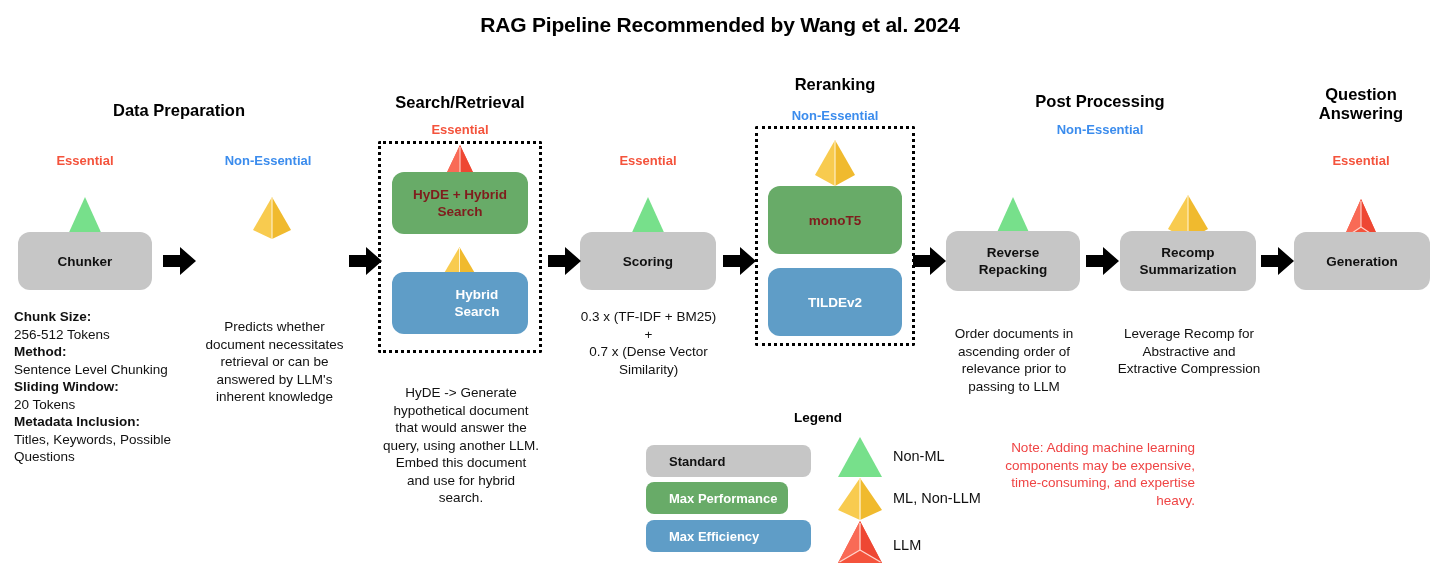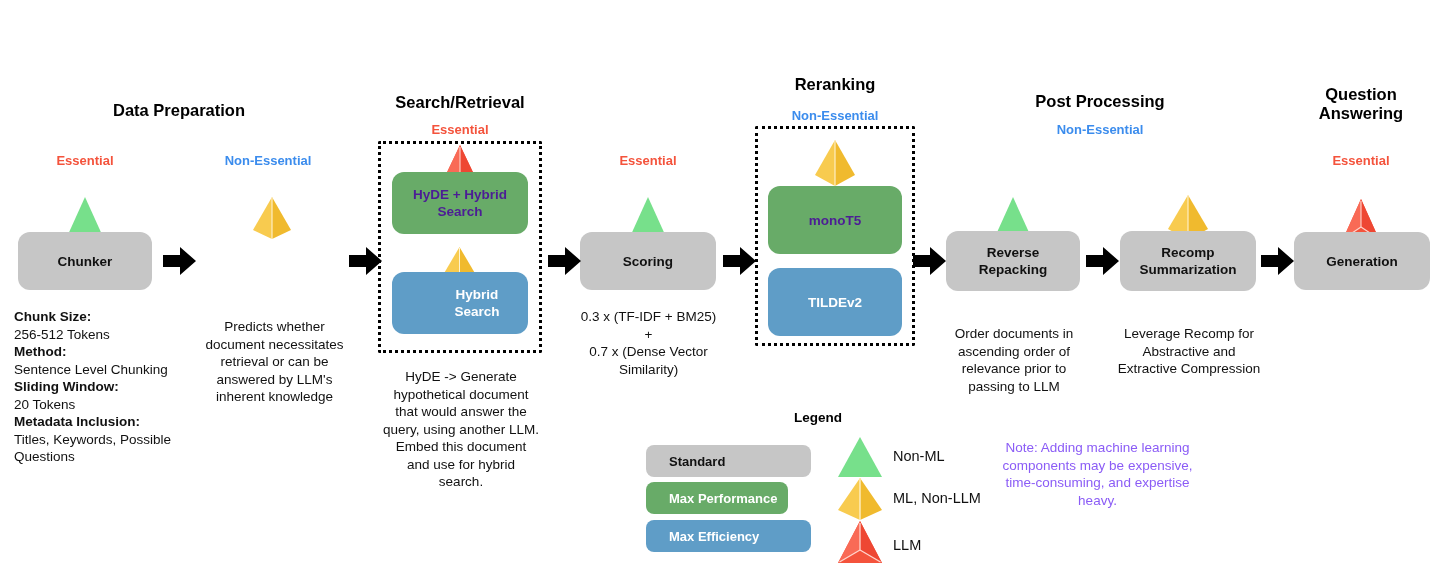--- a/index.html
+++ b/index.html
@@ -58,21 +58,21 @@
     align-items: center;
     justify-content: center;
     text-align: center;
     font-size: 13.5px;
     font-weight: bold;
     line-height: 17px;
     box-sizing: border-box;
     padding: 4px 6px;
   }
   .node.standard { background: #c6c6c6; color: #111111; }
-  .node.maxperf  { background: #68ab68; color: #4c1d95; }
+  .node.maxperf  { background: #68ab68; color: #7f1d1d; }
   .node.maxeff   { background: #5f9dc7; color: #ffffff; }
 
   
   .dotgroup {
     border: 3px dotted #000000;
     border-radius: 2px;
     box-sizing: border-box;
     background: transparent;
   }
 
@@ -115,29 +115,30 @@
     padding-left: 23px;
   }
   .legend-text {
     font-size: 14.5px;
     line-height: 18px;
     color: #111111;
   }
   .note {
     font-size: 13.5px;
     line-height: 17.5px;
-    color: #8b5cf6;
-    text-align: center;
+    color: #ef4444;
+    text-align: right;
   }
 </style>
 </head>
 <body>
 
 <div class="canvas">
 
+  <div class="abs title">RAG Pipeline Recommended by Wang et al. 2024</div>
 
   <div class="abs stage-title" style="left:79px; top:101px; width:200px;">Data Preparation</div>
 
   <div class="abs stage-title" style="left:360px; top:93px; width:200px;">Search/Retrieval</div>
 
   <div class="abs stage-title" style="left:735px; top:75px; width:200px;">Reranking</div>
 
   <div class="abs stage-title" style="left:1000px; top:92px; width:200px;">Post Processing</div>
 
   <div class="abs stage-title" style="left:1261px; top:85px; width:200px;">
@@ -323,21 +324,21 @@
     <div><b>Method:</b></div>
     <div>Sentence Level Chunking</div>
     <div><b>Sliding Window:</b></div>
     <div>20 Tokens</div>
     <div><b>Metadata Inclusion:</b></div>
     <div>Titles, Keywords, Possible Questions</div>
   </div>
 
   <div class="abs caption" style="left:197px; top:318px; width:155px;">Predicts whether document necessitates retrieval or can be answered by LLM's inherent knowledge</div>
 
-  <div class="abs caption" style="left:383px; top:368px; width:156px;">HyDE -&gt; Generate hypothetical document that would answer the query, using another LLM. Embed this document and use for hybrid search.</div>
+  <div class="abs caption" style="left:383px; top:384px; width:156px;">HyDE -&gt; Generate hypothetical document that would answer the query, using another LLM. Embed this document and use for hybrid search.</div>
 
   <div class="abs caption" style="left:566px; top:308px; width:165px;">
     <div>0.3 x (TF-IDF + BM25)</div>
     <div>+</div>
     <div>0.7 x (Dense Vector</div>
     <div>Similarity)</div>
   </div>
 
   <div class="abs caption" style="left:940px; top:325px; width:148px;">Order documents in ascending order of relevance prior to passing to LLM</div>
 

